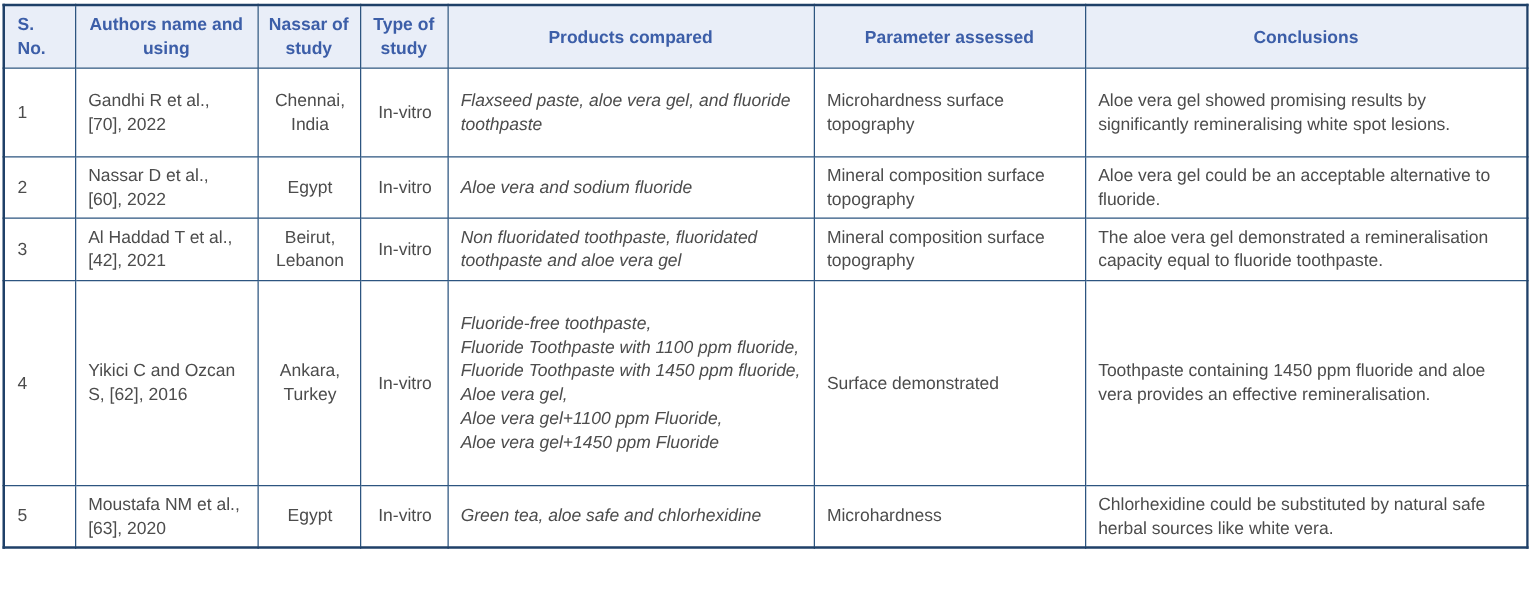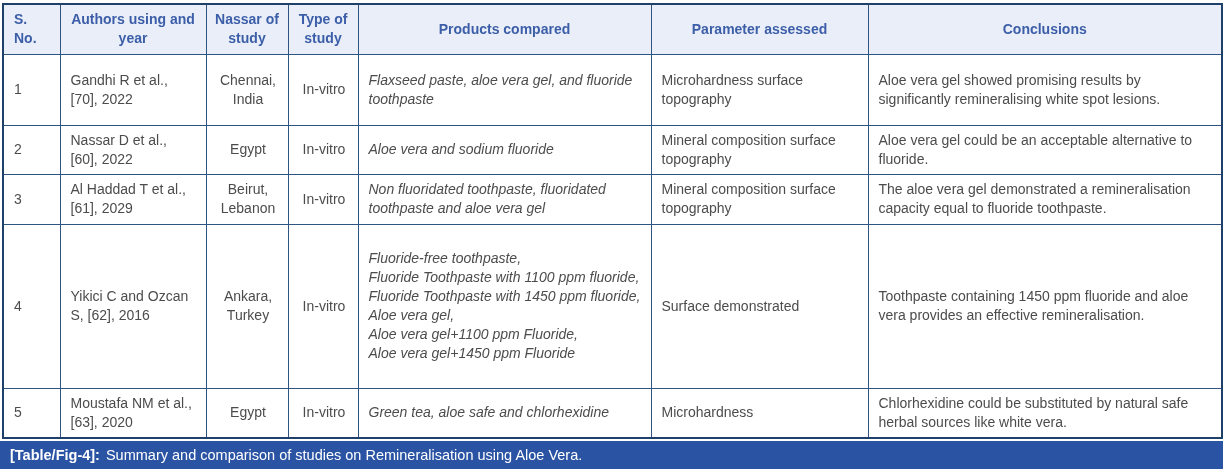--- a/index.html
+++ b/index.html
@@ -76,21 +76,21 @@
       <col style="width:146px">
       <col style="width:82px">
       <col style="width:70px">
       <col style="width:293px">
       <col style="width:217px">
       <col style="width:354px">
     </colgroup>
     <thead>
       <tr>
         <th class="col-sno">S. No.</th>
-        <th>Authors using and year</th>
+        <th>Authors name and using</th>
         <th>Nassar of study</th>
         <th>Type of study</th>
         <th>Products compared</th>
         <th>Parameter assessed</th>
         <th>Conclusions</th>
       </tr>
     </thead>
     <tbody>
       <tr class="r1">
         <td>1</td>
@@ -105,21 +105,21 @@
         <td>2</td>
         <td>Nassar D et al., [60], 2022</td>
         <td class="al-center">Egypt</td>
         <td class="al-center">In-vitro</td>
         <td class="products">Aloe vera and sodium fluoride</td>
         <td>Mineral composition surface topography</td>
         <td>Aloe vera gel could be an acceptable alternative to fluoride.</td>
       </tr>
       <tr class="r3">
         <td>3</td>
-        <td>Al Haddad T et al., [61], 2029</td>
+        <td>Al Haddad T et al., [42], 2021</td>
         <td class="al-center">Beirut, Lebanon</td>
         <td class="al-center">In-vitro</td>
         <td class="products">Non fluoridated toothpaste, fluoridated toothpaste and aloe vera gel</td>
         <td>Mineral composition surface topography</td>
         <td>The aloe vera gel demonstrated a remineralisation capacity equal to fluoride toothpaste.</td>
       </tr>
       <tr class="r4">
         <td>4</td>
         <td>Yikici C and Ozcan S, [62], 2016</td>
         <td class="al-center">Ankara, Turkey</td>
@@ -138,16 +138,13 @@
         <td>Moustafa NM et al., [63], 2020</td>
         <td class="al-center">Egypt</td>
         <td class="al-center">In-vitro</td>
         <td class="products">Green tea, aloe safe and chlorhexidine</td>
         <td>Microhardness</td>
         <td>Chlorhexidine could be substituted by natural safe herbal sources like white vera.</td>
       </tr>
     </tbody>
   </table>
 
-  <div class="caption-bar">
-    <span class="cap-label">[Table/Fig-4]:</span><span>Summary and comparison of studies on Remineralisation using Aloe Vera.</span>
-  </div>
 </div>
 
 </body></html>

